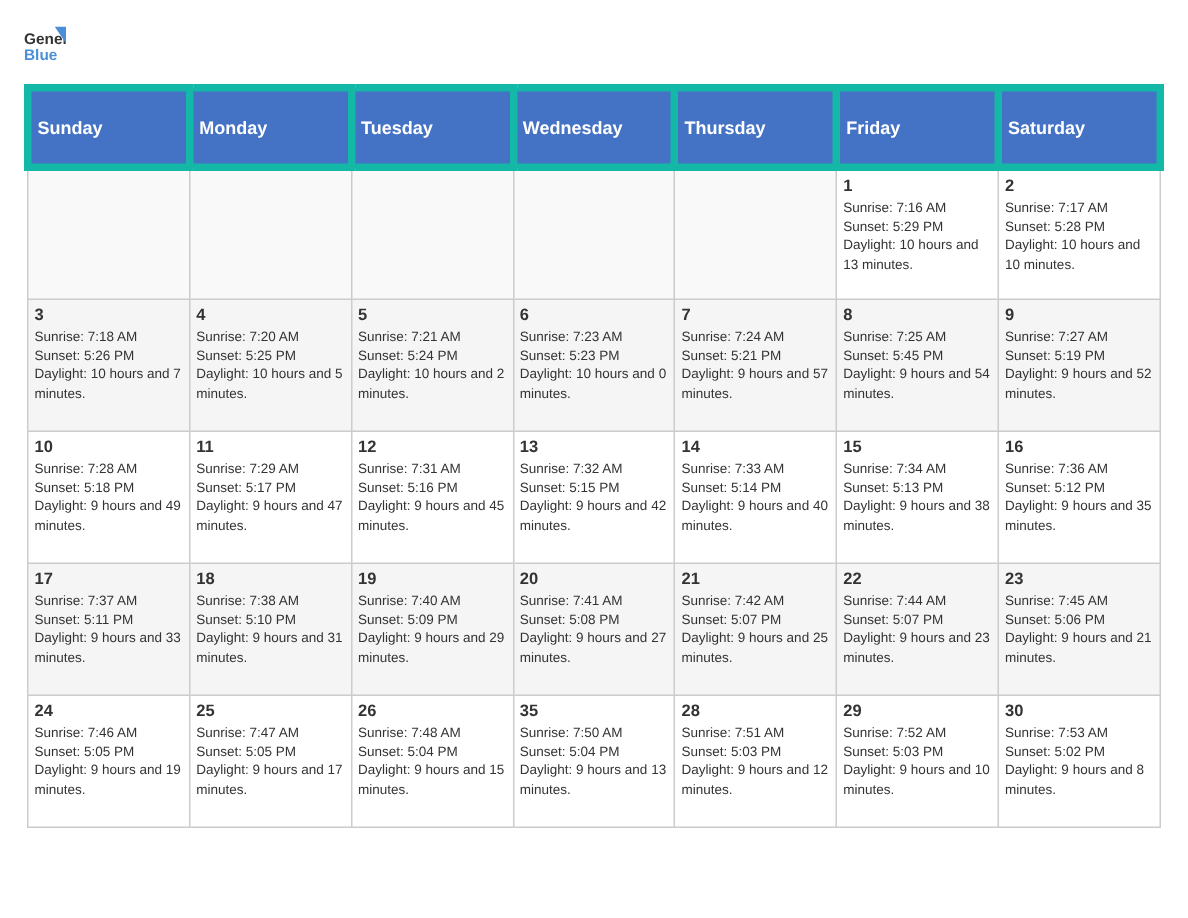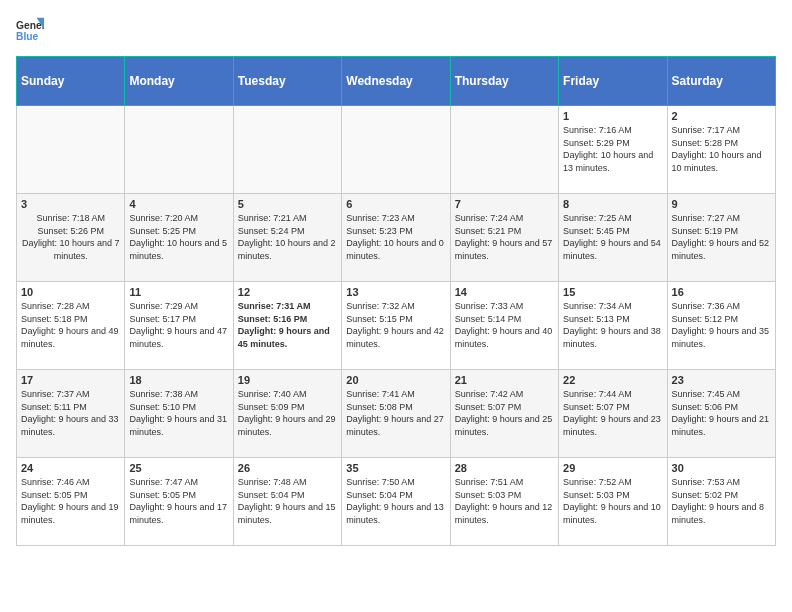--- a/index.html
+++ b/index.html
@@ -42,21 +42,21 @@
       border-collapse: collapse;
       table-layout: fixed;
     }
     th {
       background-color: #4472c4;
       color: #fff;
       font-size: 12px;
       font-weight: bold;
       padding: 17px 4px;
       text-align: left;
-      border: 1px solid #14b8a6;
+      border: 5px solid #14b8a6;
     }
     td {
       border: 1px solid #ccc;
       vertical-align: top;
       padding: 4px;
       font-size: 9.5px;
       color: #333;
       height: 88px;
       background: #fff;
     }
@@ -128,21 +128,21 @@
         <td>
           <div class="day-num">2</div>
           <div class="day-info" style="white-space: pre-line;">Sunrise: 7:17 AM
 Sunset: 5:28 PM
 Daylight: 10 hours and 10 minutes.</div>
         </td>
       </tr>
       <tr>
         <td class="shaded">
           <div class="day-num">3</div>
-          <div class="day-info" style="white-space: pre-line; text-align: center;">Sunrise: 7:18 AM
+          <div class="day-info" style="white-space: pre-line;">Sunrise: 7:18 AM
 Sunset: 5:26 PM
 Daylight: 10 hours and 7 minutes.</div>
         </td>
         <td class="shaded">
           <div class="day-num">4</div>
           <div class="day-info" style="white-space: pre-line;">Sunrise: 7:20 AM
 Sunset: 5:25 PM
 Daylight: 10 hours and 5 minutes.</div>
         </td>
         <td class="shaded">
@@ -184,21 +184,21 @@
 Daylight: 9 hours and 49 minutes.</div>
         </td>
         <td>
           <div class="day-num">11</div>
           <div class="day-info" style="white-space: pre-line;">Sunrise: 7:29 AM
 Sunset: 5:17 PM
 Daylight: 9 hours and 47 minutes.</div>
         </td>
         <td>
           <div class="day-num">12</div>
-          <div class="day-info" style="white-space: pre-line; font-weight: bold;">Sunrise: 7:31 AM
+          <div class="day-info" style="white-space: pre-line;">Sunrise: 7:31 AM
 Sunset: 5:16 PM
 Daylight: 9 hours and 45 minutes.</div>
         </td>
         <td>
           <div class="day-num">13</div>
           <div class="day-info" style="white-space: pre-line;">Sunrise: 7:32 AM
 Sunset: 5:15 PM
 Daylight: 9 hours and 42 minutes.</div>
         </td>
         <td>

